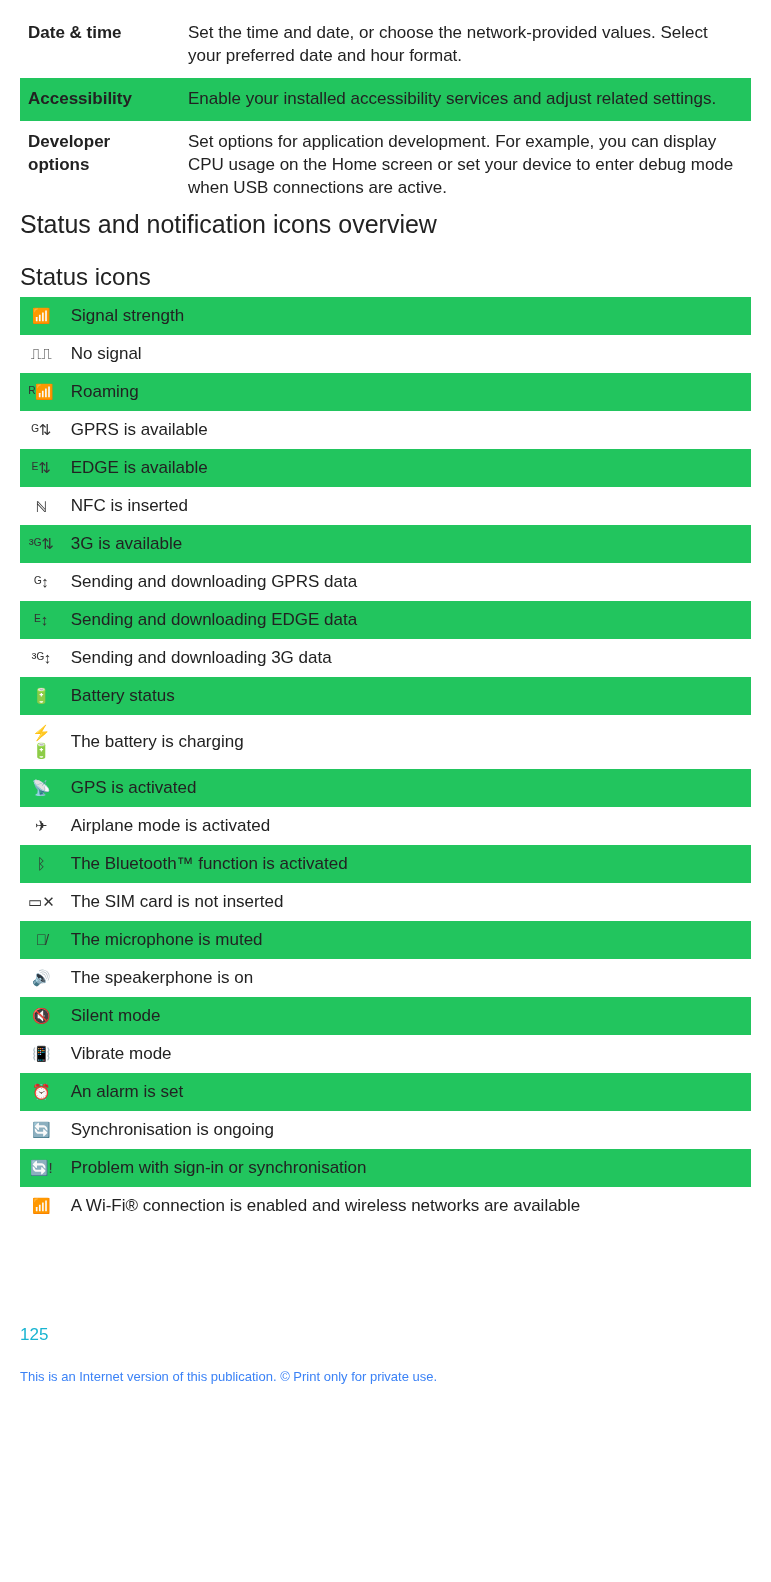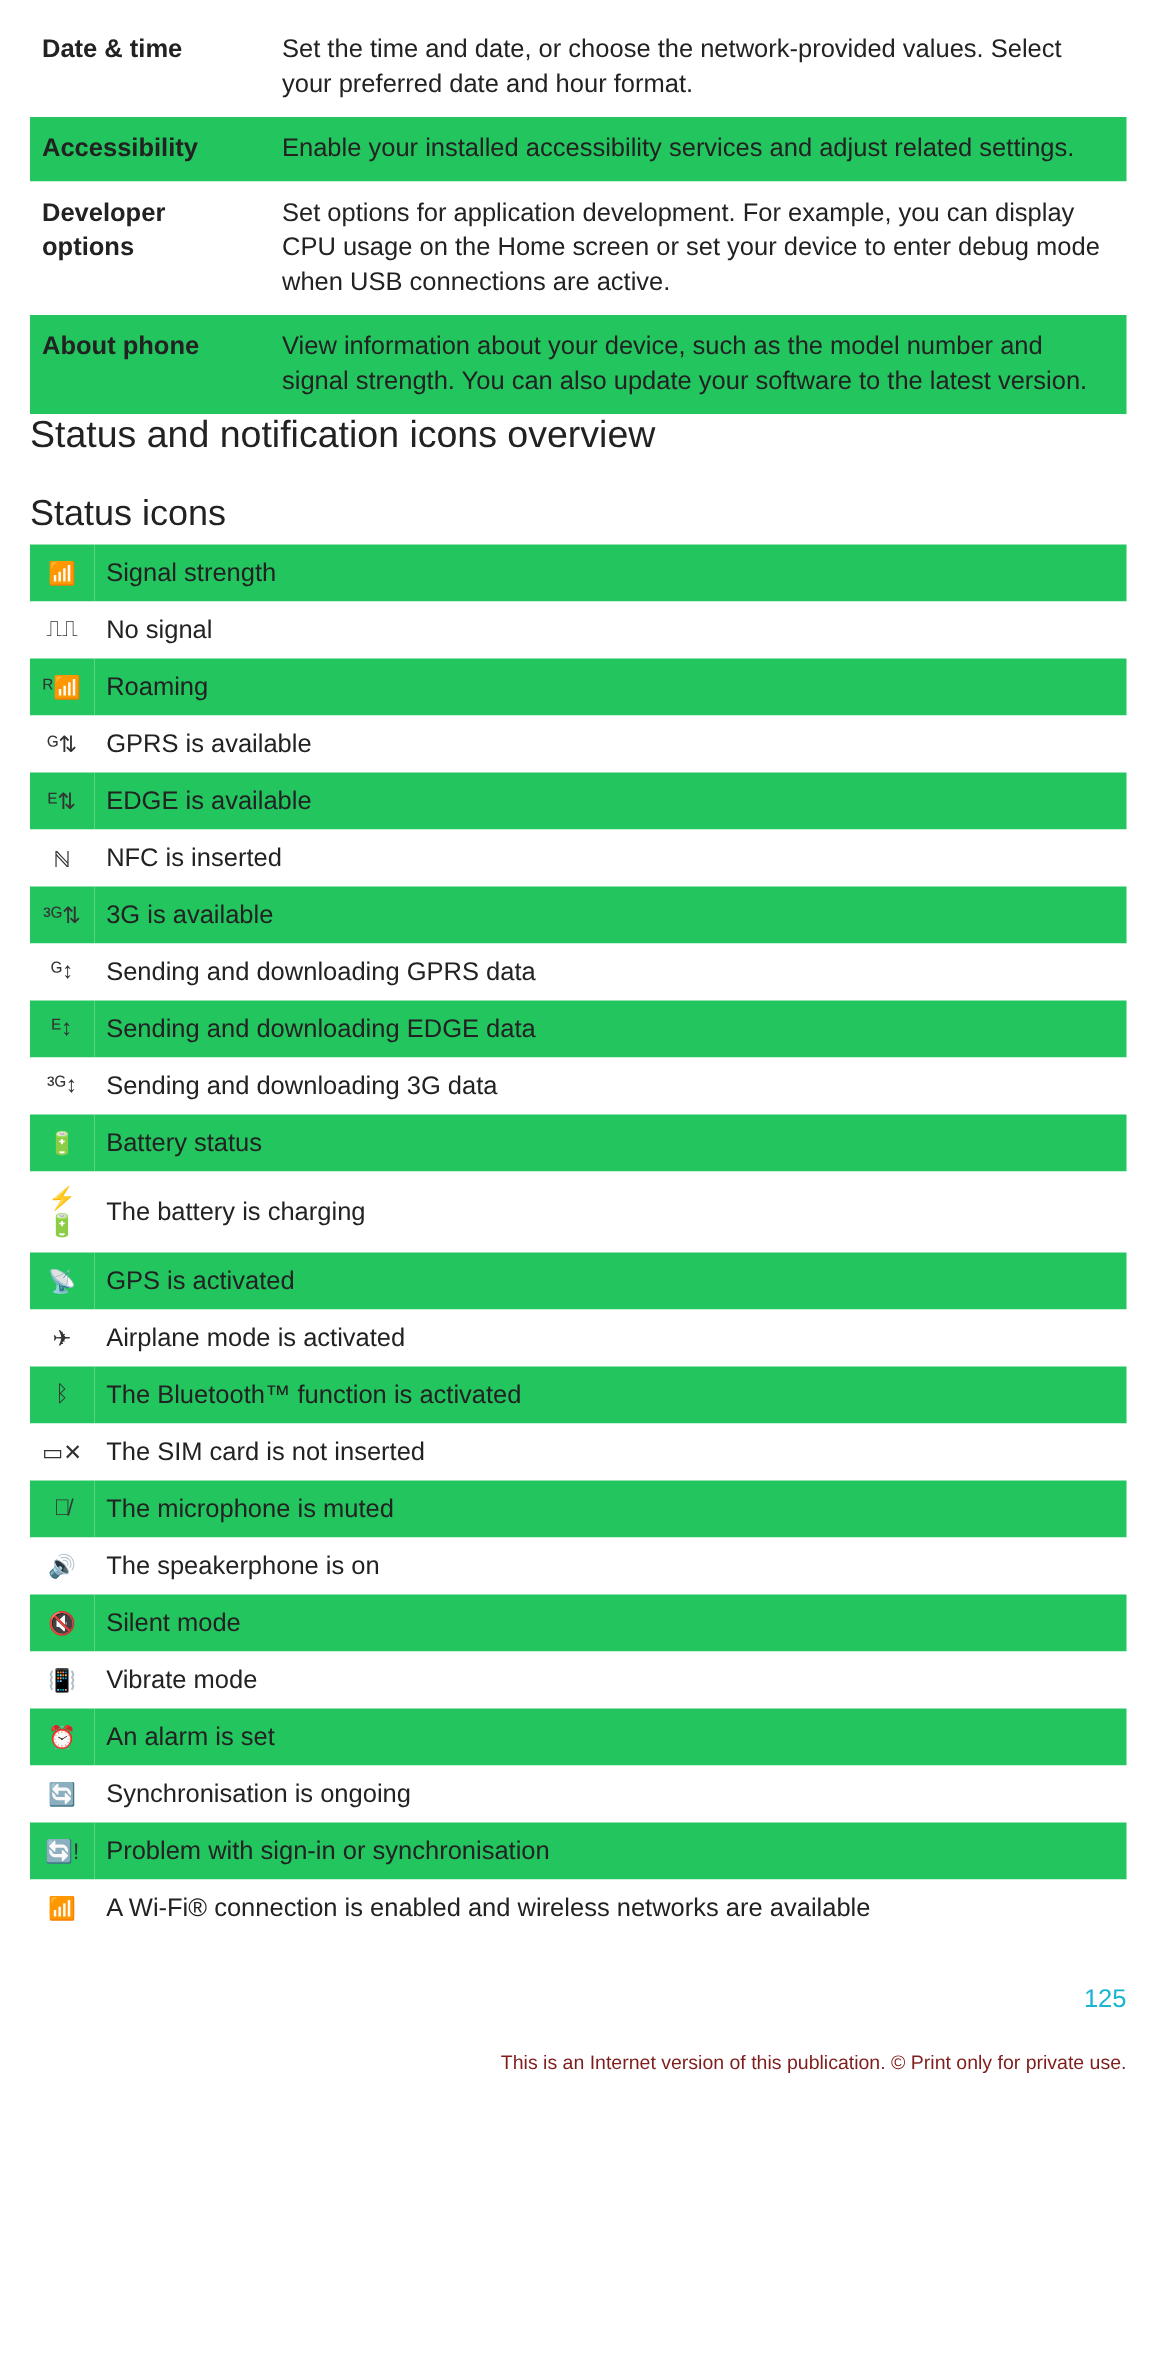--- a/index.html
+++ b/index.html
@@ -53,30 +53,30 @@
     padding: 9px 8px;
     vertical-align: middle;
   }
   .icon-table tr td:first-child {
     width: 42px;
     text-align: center;
     font-size: 15px;
     color: #333;
   }
   .pagefoot {
-    text-align: right;
-    margin-top: 32px;
+    text-align: left;
+    margin-top: 100px;
   }
   .pagenum {
     color: #18b4d1;
     font-size: 17px;
     margin-bottom: 24px;
   }
   .copyright {
-    color: #7f1d1d;
+    color: #3b82f6;
     font-size: 13px;
   }
 </style>
 </head>
 <body>
 
 <div class="page">
 
   <table class="settings-table">
     <tbody id="settings-body">
@@ -84,24 +84,20 @@
           <td>Date &amp; time</td>
           <td>Set the time and date, or choose the network-provided values. Select your preferred date and hour format.</td>
         </tr>
         <tr class="row-shade">
           <td>Accessibility</td>
           <td>Enable your installed accessibility services and adjust related settings.</td>
         </tr>
         <tr class="row-plain">
           <td>Developer options</td>
           <td>Set options for application development. For example, you can display CPU usage on the Home screen or set your device to enter debug mode when USB connections are active.</td>
-        </tr>
-        <tr class="row-shade">
-          <td>About phone</td>
-          <td>View information about your device, such as the model number and signal strength. You can also update your software to the latest version.</td>
         </tr>
       </tbody>
   </table>
 
   <h2 class="section">Status and notification icons overview</h2>
 
   <h3 class="subsection">Status icons</h3>
 
 
   <table class="icon-table">

